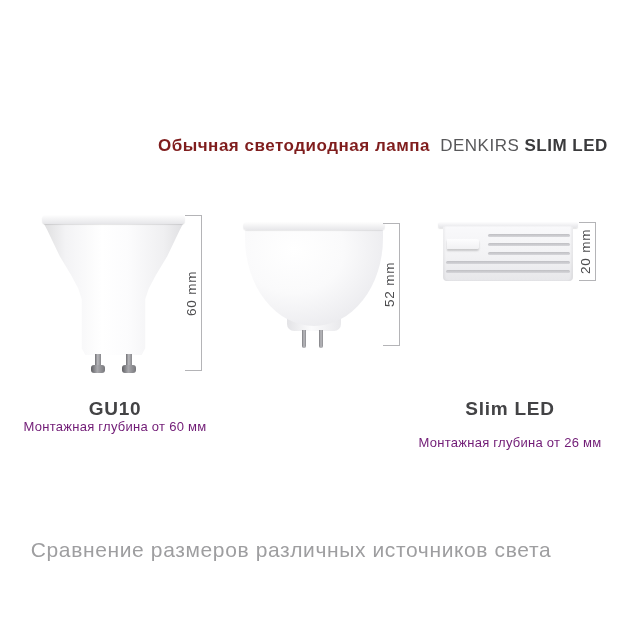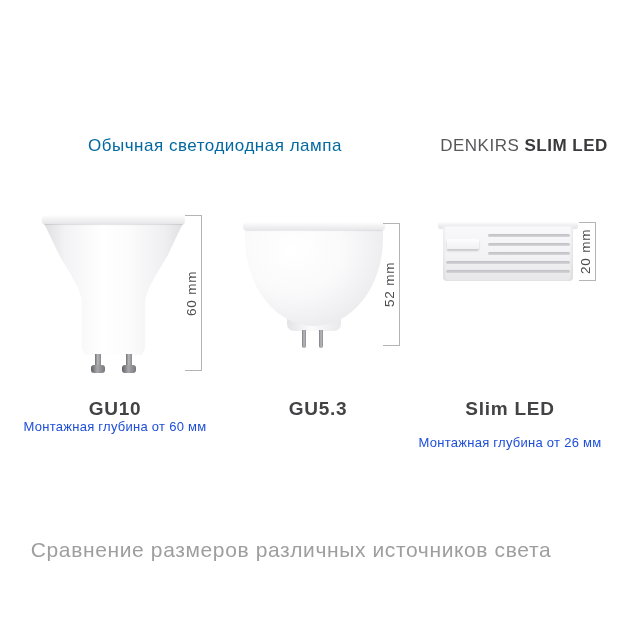--- a/index.html
+++ b/index.html
@@ -5,21 +5,21 @@
   html,body { margin:0; padding:0; background:#ffffff; }
   .stage {
     position:relative; width:630px; height:630px; margin:0 auto;
     background:#ffffff; overflow:hidden;
     font-family:"Liberation Sans", sans-serif;
     -webkit-font-smoothing:antialiased;
   }
 
   
   .hdr { position:absolute; top:136px; font-size:17px; letter-spacing:0.03em; }
-  .hdr-left { left:0; width:430px; text-align:center; color:#0369a1; font-weight:400; }
+  .hdr-left { left:0; width:430px; text-align:right; color:#7f1d1d; font-weight:700; }
   .hdr-brand { left:418px; width:212px; text-align:center; color:#58585a; font-weight:400; white-space:nowrap; }
   .hdr-brand .bold { font-weight:700; color:#3a3a3c; margin-left:0.30em; }
 
   
   .dim { position:absolute; }
   .dim .vline { position:absolute; right:0; top:0; bottom:0; width:1px; background:#b4b4b7; }
   .dim .tick { position:absolute; right:0; width:17px; height:1px; background:#b4b4b7; }
   .dim .t-top { top:0; }
   .dim .t-bot { bottom:0; }
   .dim .dim-label {
@@ -108,21 +108,21 @@
     border-radius:0 2px 2px 0;
   }
 
   
   .col-title {
     position:absolute; top:398px; width:200px; text-align:center;
     font-size:19px; font-weight:700; color:#434345; letter-spacing:0.04em;
   }
   .col-sub {
     position:absolute; top:419px; width:220px; text-align:center;
-    font-size:13px; color:#1d4ed8; letter-spacing:0.02em;
+    font-size:13px; color:#701a75; letter-spacing:0.02em;
   }
   .c1t { left:15px; }  .c1s { left:5px; }
   .c2t { left:218px; } .c2s { left:208px; }
   .c3t { left:410px; } .c3s { left:400px;margin-top:16px; }
 
   
   .caption {
     position:absolute; left:0; top:538px; width:582px; text-align:center;
     font-size:21px; color:#9e9ea0; letter-spacing:0.03em; font-weight:400;
   }
@@ -184,20 +184,19 @@
   <div class="dim dim-slim">
     <div class="vline"></div>
     <div class="tick t-top"></div>
     <div class="tick t-bot"></div>
     <div class="dim-label">20 mm</div>
   </div>
 
   <div class="col-title c1t">GU10</div>
   <div class="col-sub c1s">Монтажная глубина от 60 мм</div>
 
-  <div class="col-title c2t">GU5.3</div>
 
   <div class="col-title c3t">Slim LED</div>
   <div class="col-sub c3s">Монтажная глубина от 26 мм</div>
 
   <div class="caption">Сравнение размеров различных источников света</div>
 
 </div>
 
 </body></html>

